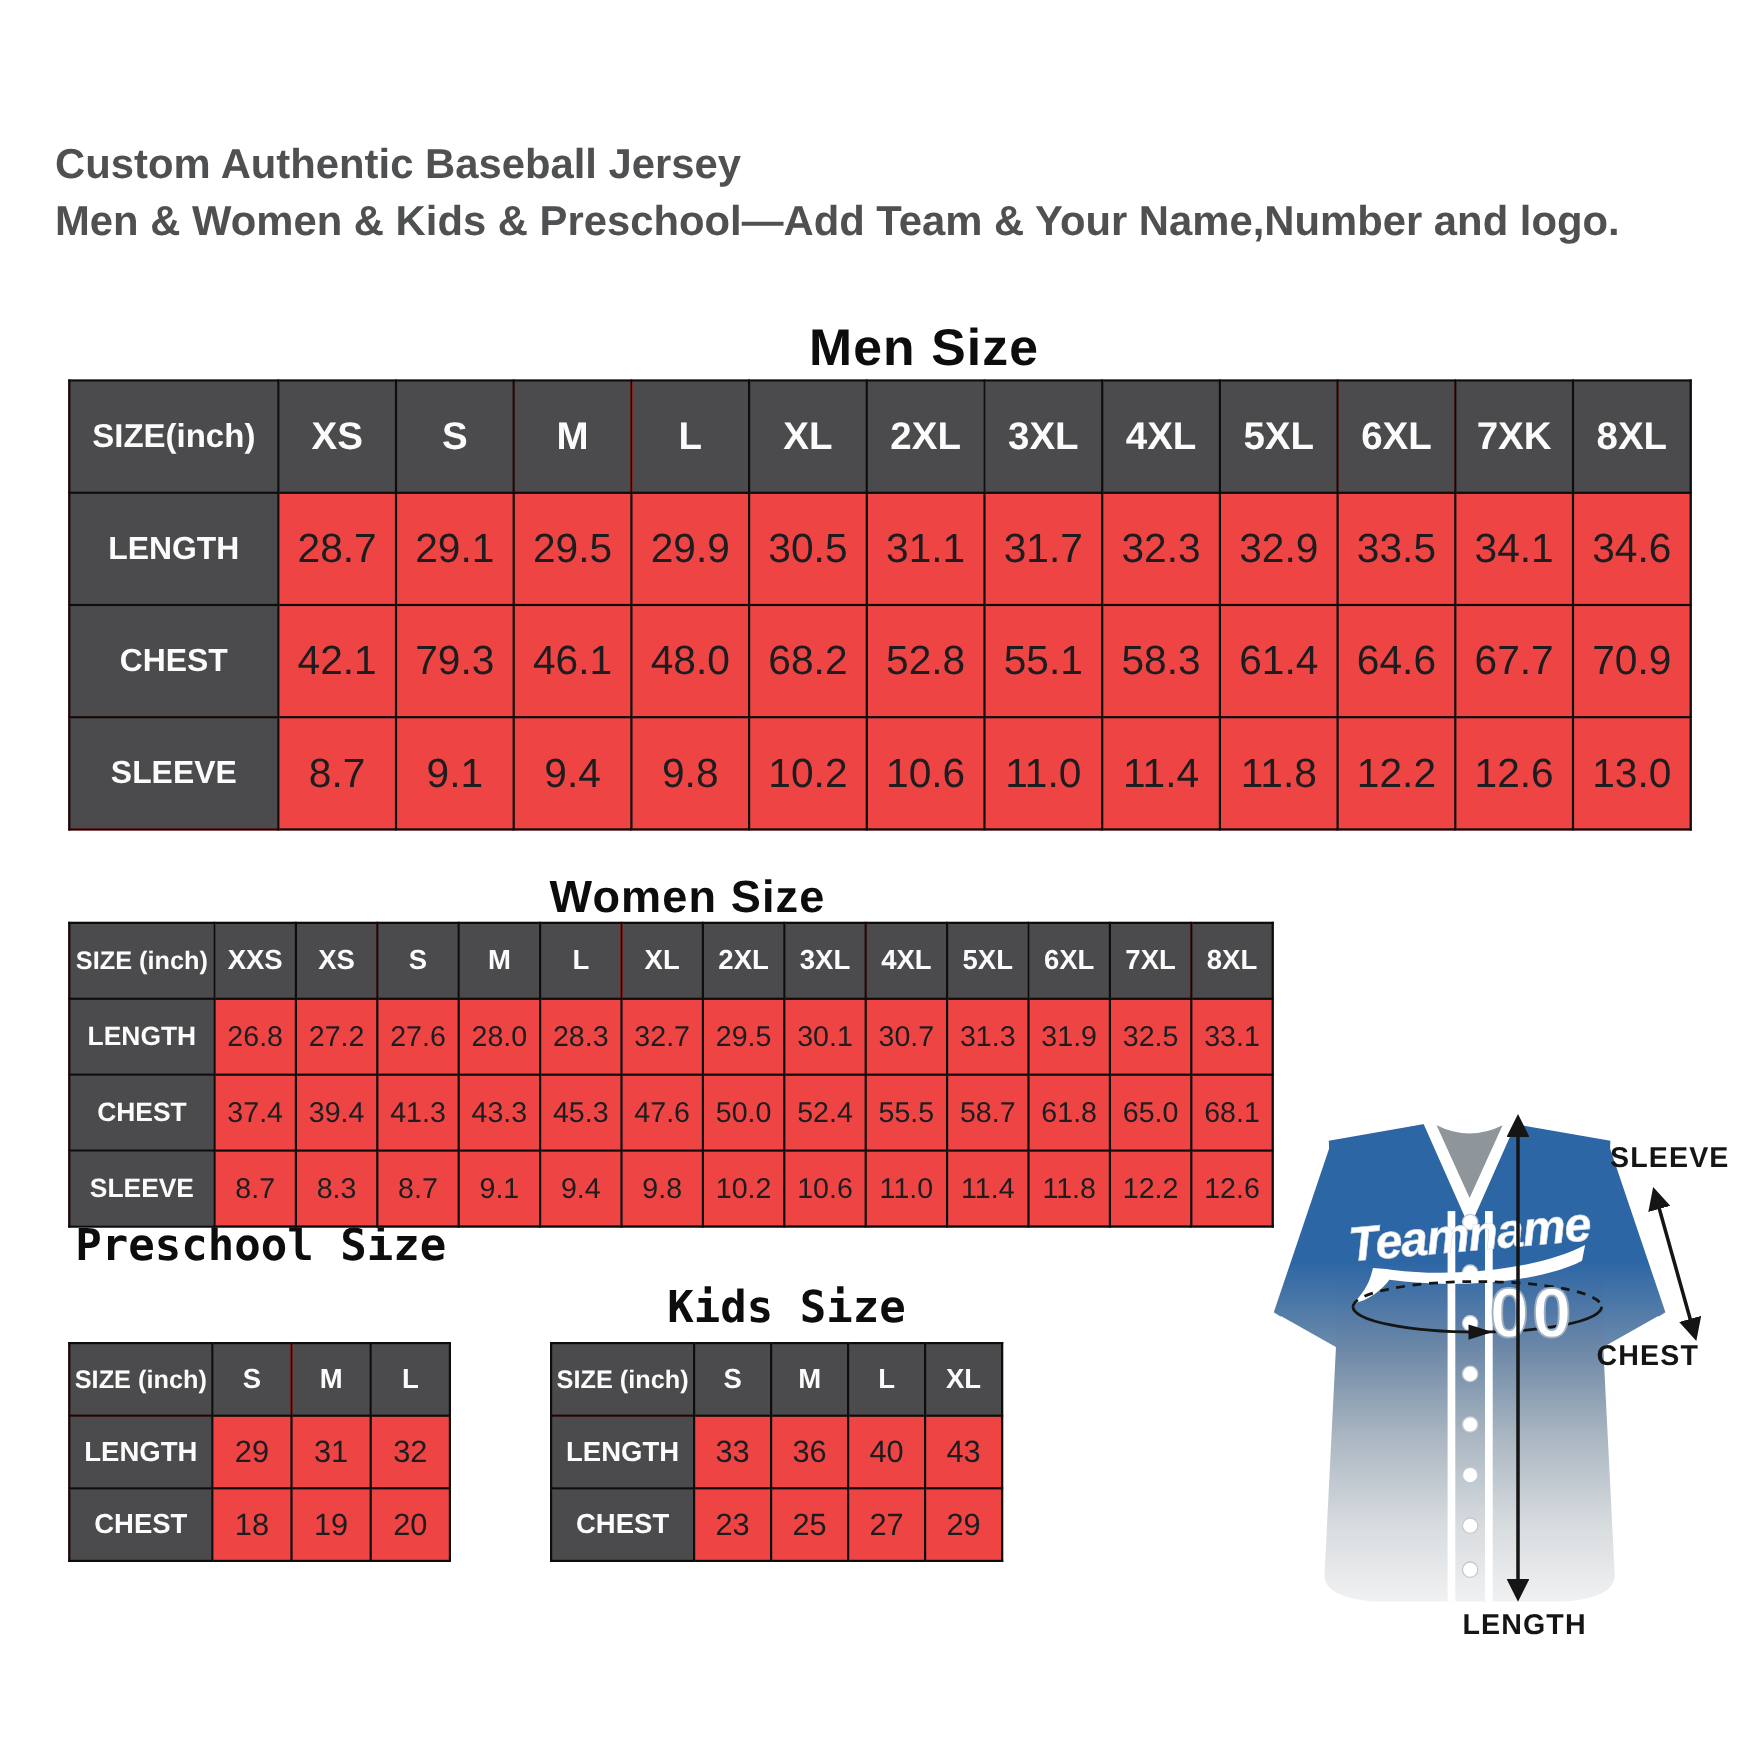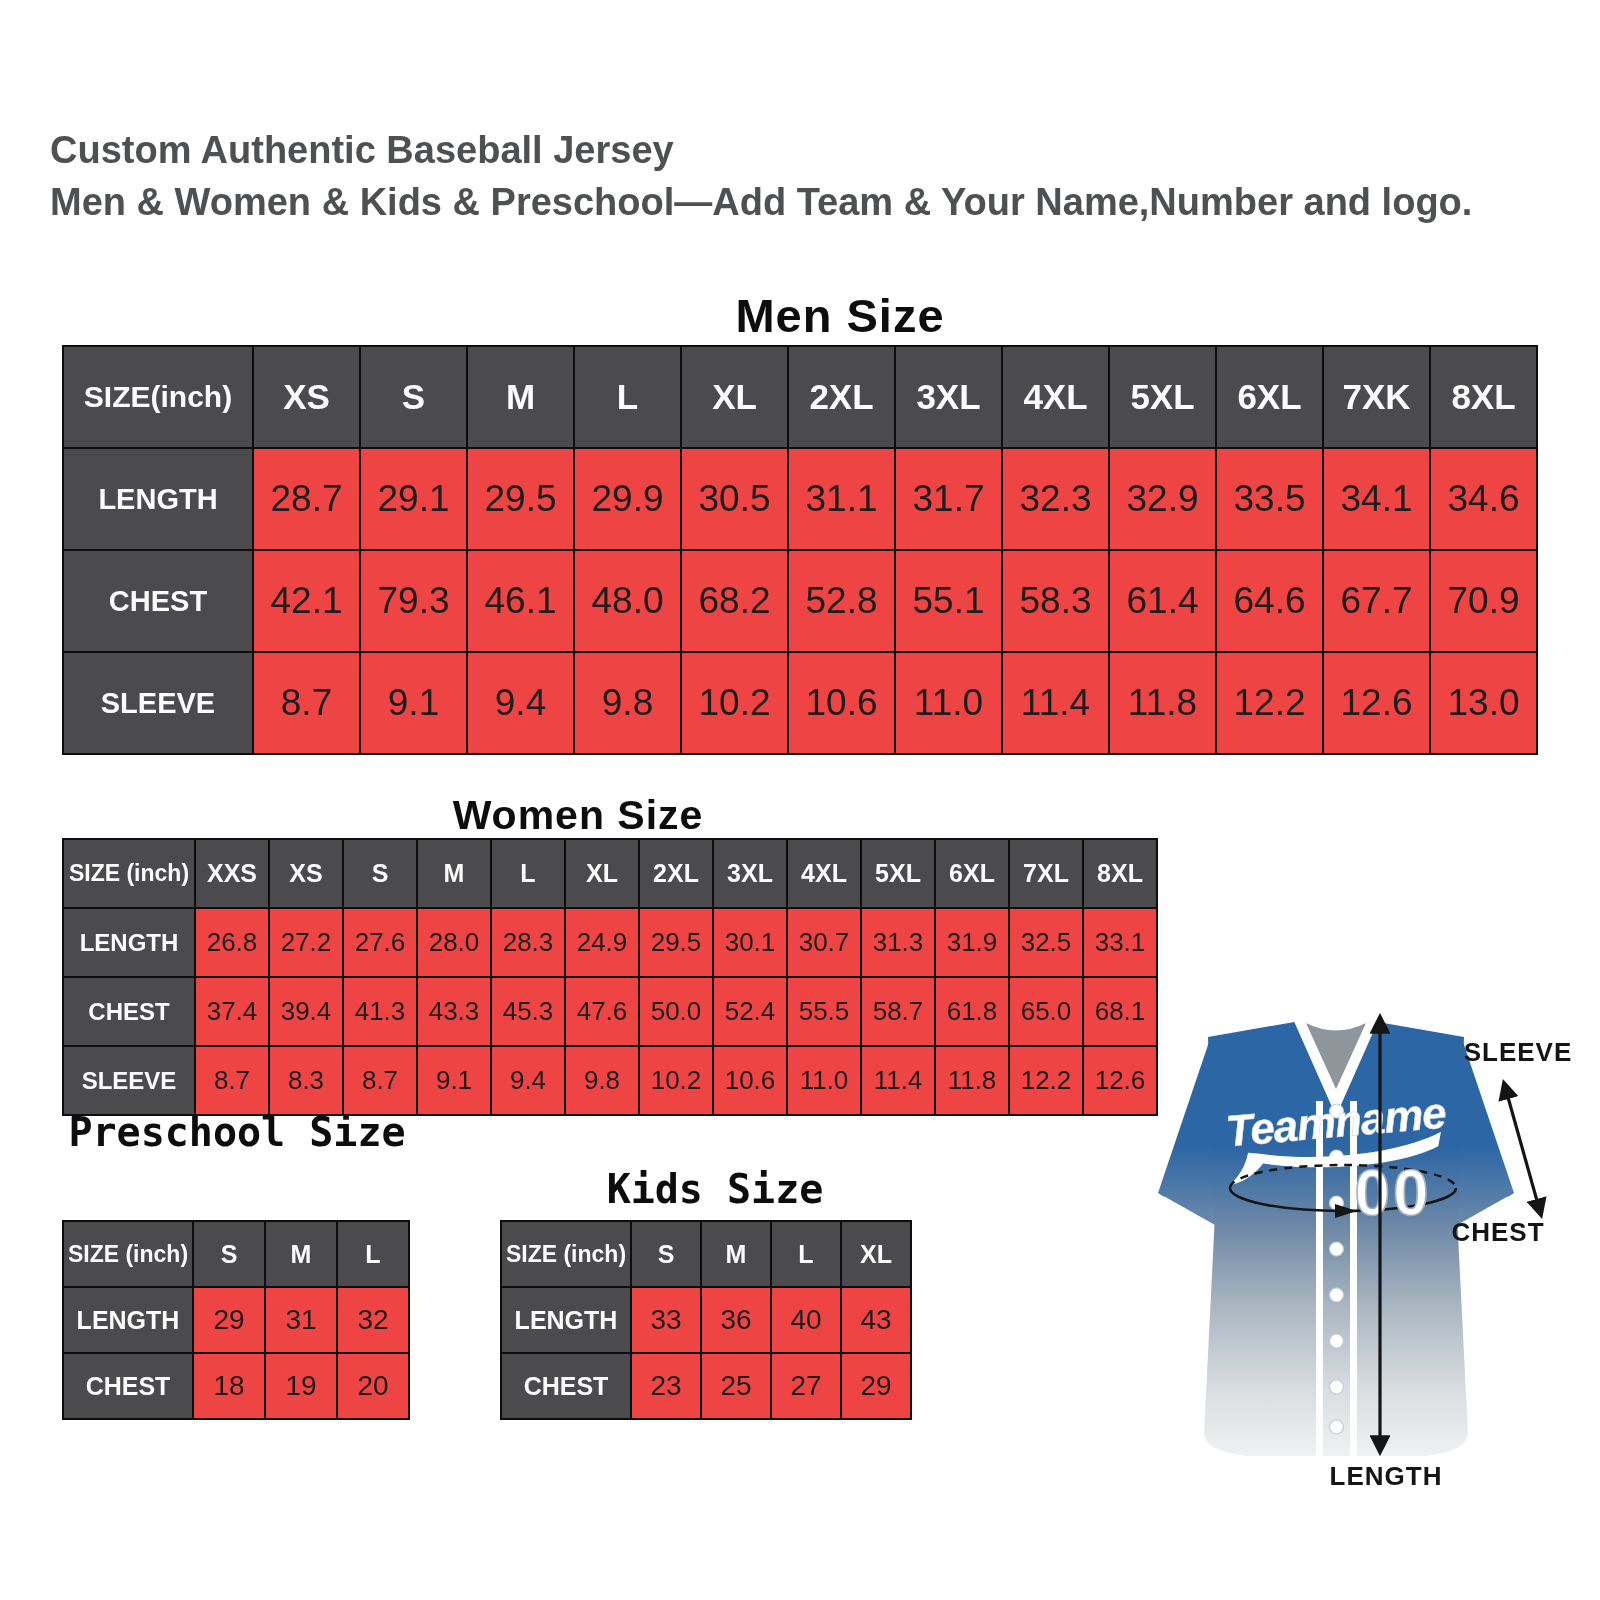--- a/index.html
+++ b/index.html
@@ -24,21 +24,21 @@
   }
 
   
   .sec-title{
     transform:translateX(-50%);
     color:#0d0d0d;
     font-weight:bold;
     white-space:nowrap;
   }
   .sec-title.men{font-size:47px;letter-spacing:1px;}
-  .sec-title.women{font-size:41px;letter-spacing:1px;}
+  .sec-title.women{font-size:41px;letter-spacing:1px;margin-left:47px;}
   .sec-title.mono{font-family:"DejaVu Sans Mono", monospace;font-size:40px;letter-spacing:0px;}
 
   
   table.size-table{
     border-collapse:collapse;
     table-layout:fixed;
     background:#ef4444;
   }
   table.size-table td{
     border:2px solid #0d0d0d;
@@ -206,21 +206,21 @@
         <td class="dark head-cell">7XL</td>
         <td class="dark head-cell">8XL</td>
       </tr>
       <tr>
         <td class="dark rlabel">LENGTH</td>
         <td class="num">26.8</td>
         <td class="num">27.2</td>
         <td class="num">27.6</td>
         <td class="num">28.0</td>
         <td class="num">28.3</td>
-        <td class="num">24.9</td>
+        <td class="num">32.7</td>
         <td class="num">29.5</td>
         <td class="num">30.1</td>
         <td class="num">30.7</td>
         <td class="num">31.3</td>
         <td class="num">31.9</td>
         <td class="num">32.5</td>
         <td class="num">33.1</td>
       </tr>
       <tr>
         <td class="dark rlabel">CHEST</td>

